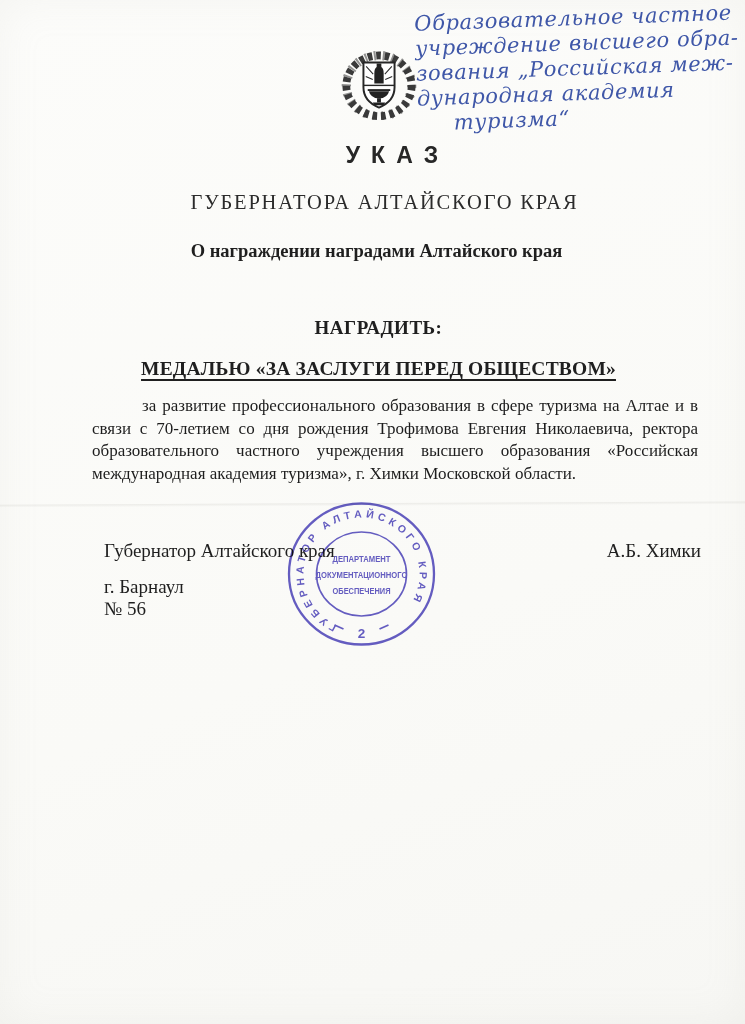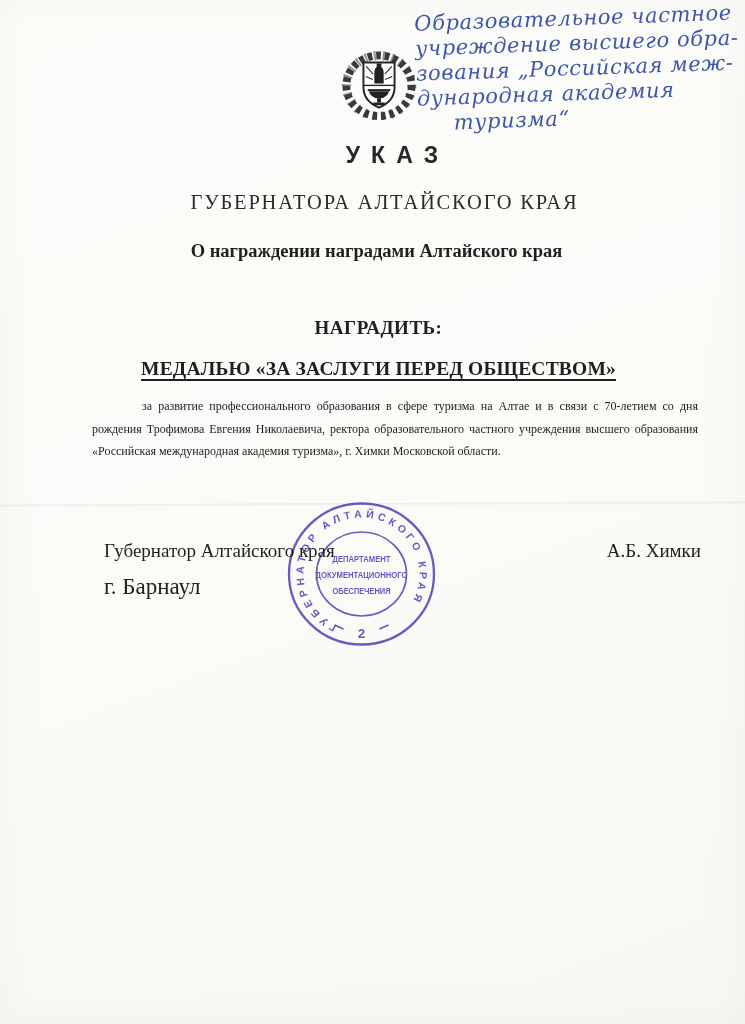--- a/index.html
+++ b/index.html
@@ -24,36 +24,36 @@
   .centered { position:absolute; width:745px; text-align:center; margin:0; }
   .title    { left:25px; top:142px; font-family:"Liberation Sans",sans-serif; font-weight:bold; font-size:23px; letter-spacing:11px; color:#272727; }
   .subtitle { left:12px; top:191px; font-size:20.5px; letter-spacing:1.8px; color:#2b2b2b; }
   .subject  { left:4px;  top:241px; font-size:18.5px; font-weight:bold; }
   .resolution { left:6px; top:317px; font-size:19px; font-weight:bold; letter-spacing:0.5px; }
   .award    { left:6px; top:358px; font-size:19.5px; font-weight:bold; letter-spacing:0.2px;
               text-decoration:underline; text-underline-offset:4px; text-decoration-thickness:1.5px; }
   
   .body-par {
     position:absolute; left:92px; top:395px; width:606px; margin:0;
-    font-size:12px; line-height:22.6px; text-align:justify; text-indent:50px;
+    font-size:17px; line-height:22.6px; text-align:justify; text-indent:50px;
     color:#1d1d1d;
   }
   
   .crease {
     position:absolute; left:-5px; top:503px; width:760px; height:3px;
     background:linear-gradient(to bottom, rgba(120,118,108,0.12), rgba(255,255,255,0));
     transform:rotate(-0.25deg);
   }
   
   .sig-row {
     position:absolute; left:104px; top:540px; width:597px;
     display:flex; justify-content:space-between; font-size:19px;
   }
   
-  .meta { position:absolute; left:104px; top:576px; font-size:23px; line-height:22.4px; }
+  .meta { position:absolute; left:104px; top:576px; font-size:19px; line-height:22.4px; }
   
   .stamp {
     position:absolute; left:286px; top:500px; width:151px; height:148px;
     mix-blend-mode:multiply; opacity:0.93;
   }
   .stamp text { font-family:"Liberation Sans",sans-serif; font-weight:bold; fill:#5a52c2; }
 </style>
 </head>
 <body>
 
@@ -94,20 +94,21 @@
 
   <div class="crease"></div>
 
   <div class="sig-row">
     <span>Губернатор Алтайского края</span>
     <span>А.Б. Химки</span>
   </div>
 
   <div class="meta">
     <div>г. Барнаул</div>
+    <div>№ 56</div>
   </div>
 
   <div class="stamp">
     <svg viewBox="-75.5 -74 151 148" width="151" height="148">
       <ellipse cx="0" cy="0" rx="72.5" ry="70.5" fill="none" stroke="#5a52c2" stroke-width="2.3"></ellipse>
       <ellipse cx="0" cy="0" rx="45" ry="42" fill="none" stroke="#5a52c2" stroke-width="1.6"></ellipse>
       <defs>
         <path id="ring-path" d="M -24.5 51.2 A 58 56.5 0 1 1 24.5 51.2" fill="none"></path>
       </defs>
       <text font-size="10.5" letter-spacing="3.8">

